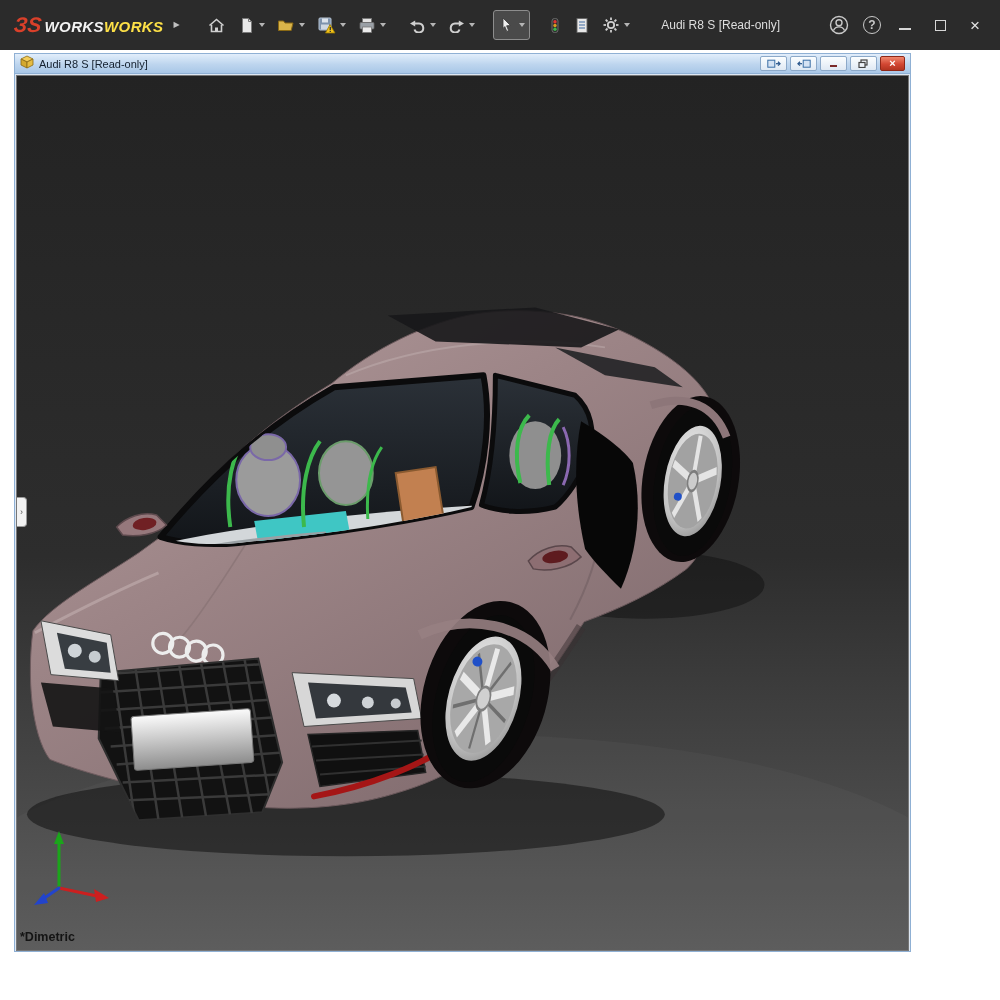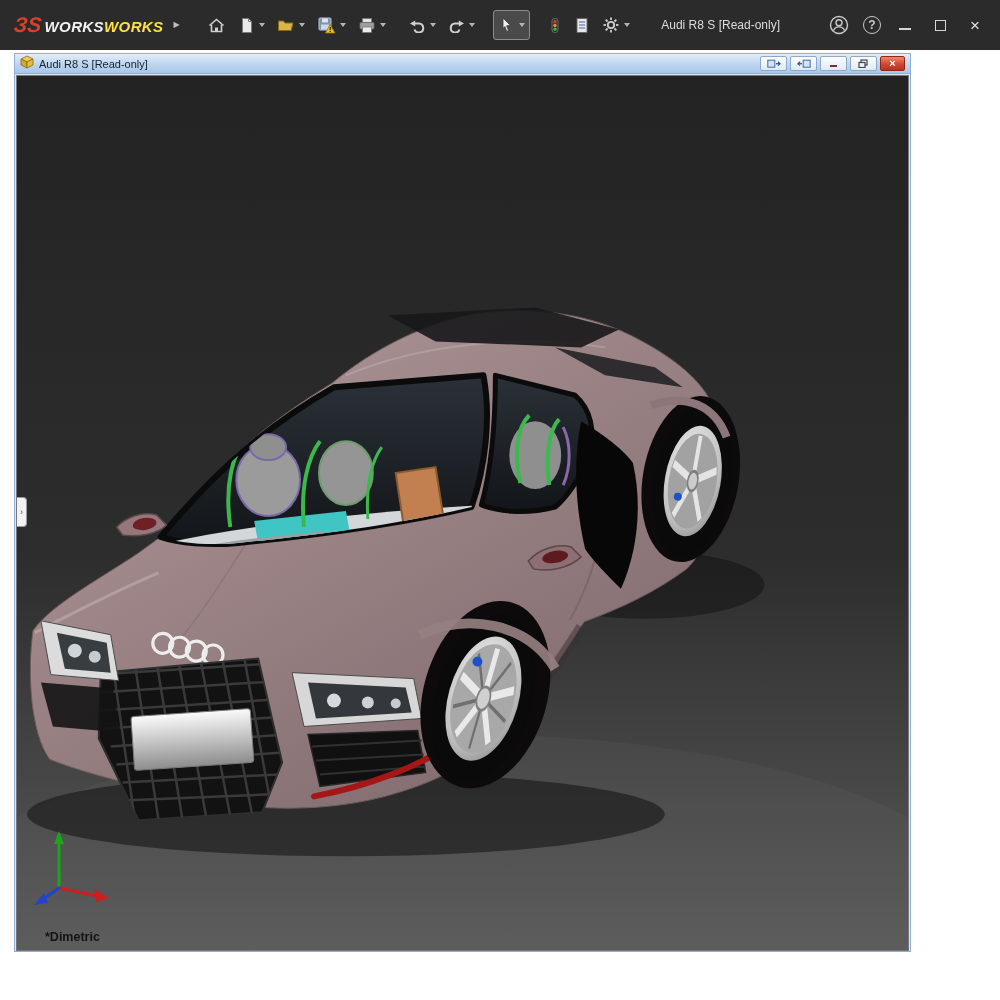--- a/index.html
+++ b/index.html
@@ -32,21 +32,21 @@
   .docwin{position:absolute;left:14px;top:3px;width:897px;height:899px;background:#dde7f3;border:1px solid #8fb0d4}
   .doc-titlebar{height:20px;background:linear-gradient(#e2eefb,#bdd5ee 55%,#a9c7e7);display:flex;align-items:center;padding:0 5px;gap:5px;border-bottom:1px solid #8fb0d4}
   .doc-title{font-size:11px;color:#14202e}
   .doc-ctl{margin-left:auto;display:flex;gap:3px;align-items:center}
   .dbtn{width:27px;height:15px;border:1px solid #8ca9c9;border-radius:2px;background:linear-gradient(#fcfeff,#dfe9f4);display:flex;align-items:center;justify-content:center}
   .dbtn svg{display:block}
   .dbtn.close{width:25px;background:linear-gradient(#f0876d,#d24733 55%,#b23420);border-color:#8f2717;color:#ffffff;font-size:11px;font-weight:bold;line-height:1}
   .viewport{position:absolute;left:1px;top:21px;width:893px;height:876px;background:linear-gradient(#242424,#2e2e2e 55%,#5a5a5a);border:1px solid #777;overflow:hidden}
   .viewport > svg.scene{position:absolute;left:0;top:0;width:100%;height:100%}
   .triad{position:absolute;left:8px;bottom:42px}
-  .view-label{position:absolute;left:28px;bottom:6px;font-size:12.5px;font-weight:bold;color:#141414}
+  .view-label{position:absolute;left:3px;bottom:6px;font-size:12.5px;font-weight:bold;color:#141414}
   .flyout-tab{position:absolute;left:0;top:calc(50% - 16px);width:10px;height:30px;background:#f2f2f2;border:1px solid #9a9a9a;border-left:none;border-radius:0 4px 4px 0;display:flex;align-items:center;justify-content:center;font-size:9px;color:#555;cursor:pointer}
 </style>
 </head>
 <body>
 
 <header class="titlebar">
   <div class="brand">
     <span class="mark">ЗS</span>
     <span class="solid">WORKS</span>
     <span class="works">WORKS</span>

